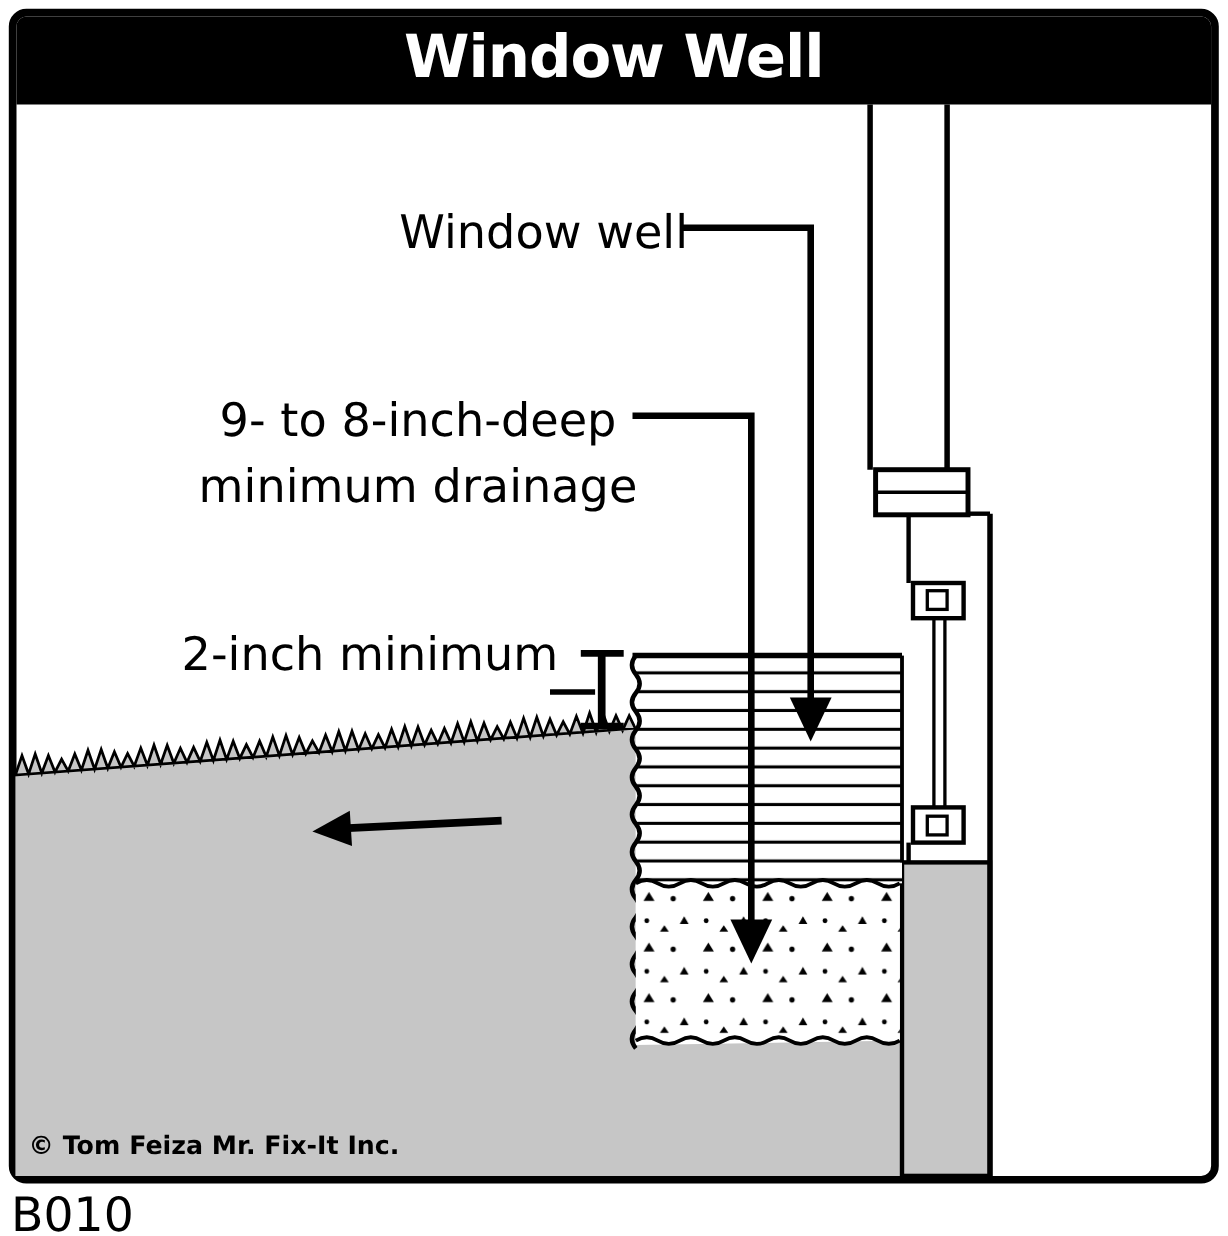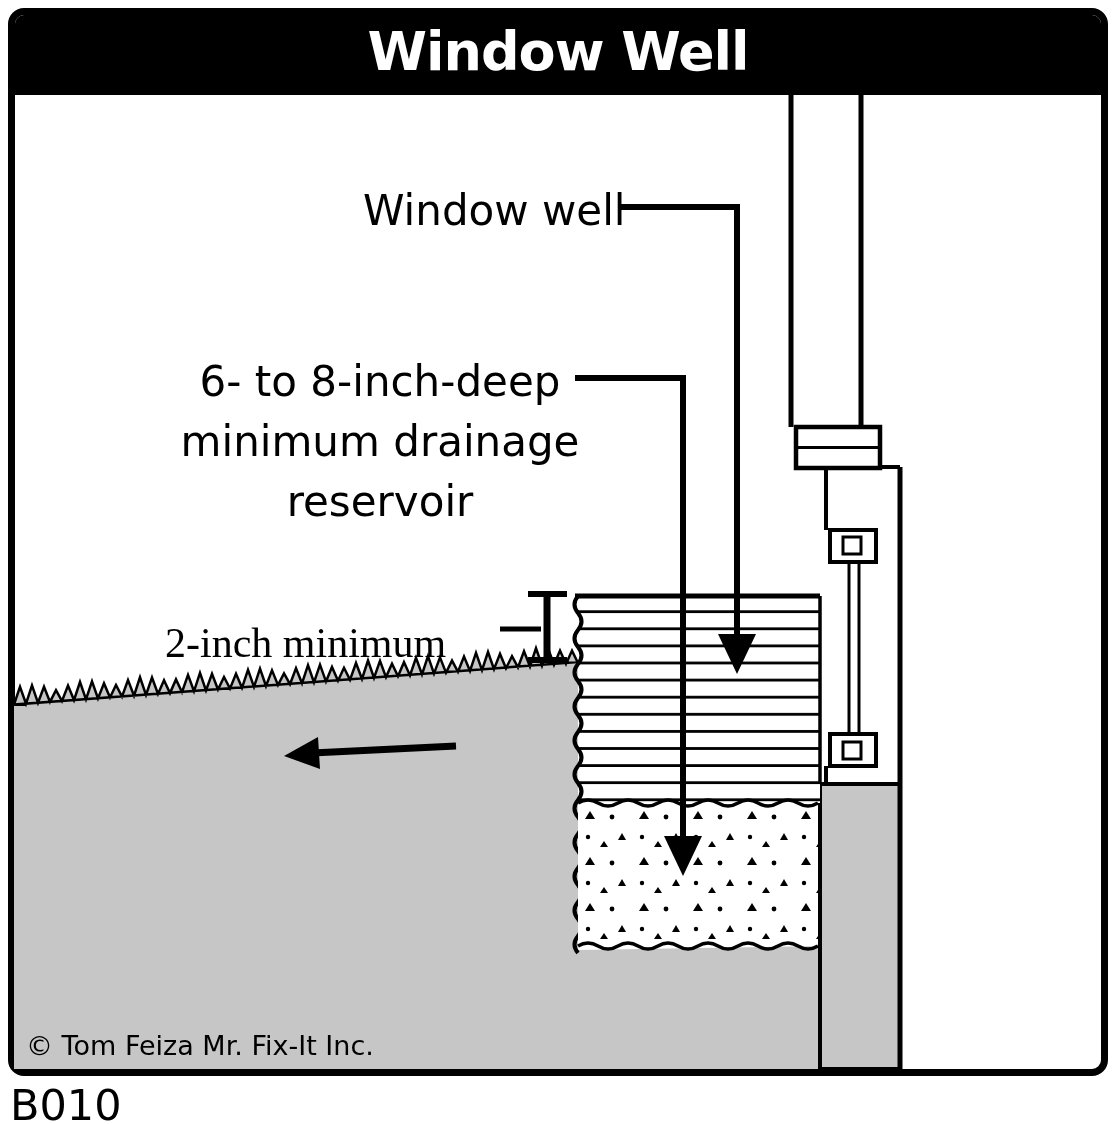--- a/index.html
+++ b/index.html
@@ -22,23 +22,23 @@
 
   svg.overlay { position:absolute; left:0; top:0; width:1116px; height:1124px; z-index:2; pointer-events:none; }
 
   .label {
     position:absolute; z-index:3; color:#000; font-size:42px; line-height:1.3;
     font-family:"DejaVu Sans", sans-serif; white-space:nowrap;
   }
   .label.center { text-align:center; white-space:normal; }
   .gravel-label { left:180px; top:352px; width:400px; line-height:60px; }
   .windowwell-label { left:363px; top:184px; }
-  .min-label { left:165px; top:616px;font-family:Liberation Serif, serif; }
+  .min-label { left:165px; top:568px; }
   .slope-label { left:325px; top:784px; }
-  .copyright { left:26px; top:1028px; font-size:27px; }
+  .copyright { left:26px; top:1028px; font-size:23px;font-weight:bold; }
   .figid { left:10px; top:1078px; font-size:43px; z-index:3; }
 </style>
 </head>
 <body>
 
 <div class="page">
 
   <div class="figure">
     <div class="titlebar">
       <span class="title">Window Well</span>
@@ -115,23 +115,22 @@
       <line x1="500" y1="629" x2="541" y2="629" stroke-width="5"></line>
       <line x1="547" y1="595" x2="547" y2="659" stroke-width="7"></line>
       <line x1="528" y1="594" x2="567" y2="594" stroke-width="6"></line>
       <line x1="528" y1="660" x2="567" y2="660" stroke-width="6"></line>
     </g>
   </svg>
 
   <div class="label windowwell-label">Window well</div>
 
   <div class="label center gravel-label">
-    <div>6- to 8-inch-deep</div>
+    <div>9- to 8-inch-deep</div>
     <div>minimum drainage</div>
-    <div>reservoir</div>
   </div>
 
   <div class="label min-label">2-inch minimum</div>
 
 
   <div class="label copyright">© Tom Feiza Mr. Fix-It Inc.</div>
 
   <div class="label figid">B010</div>
 
 </div>

